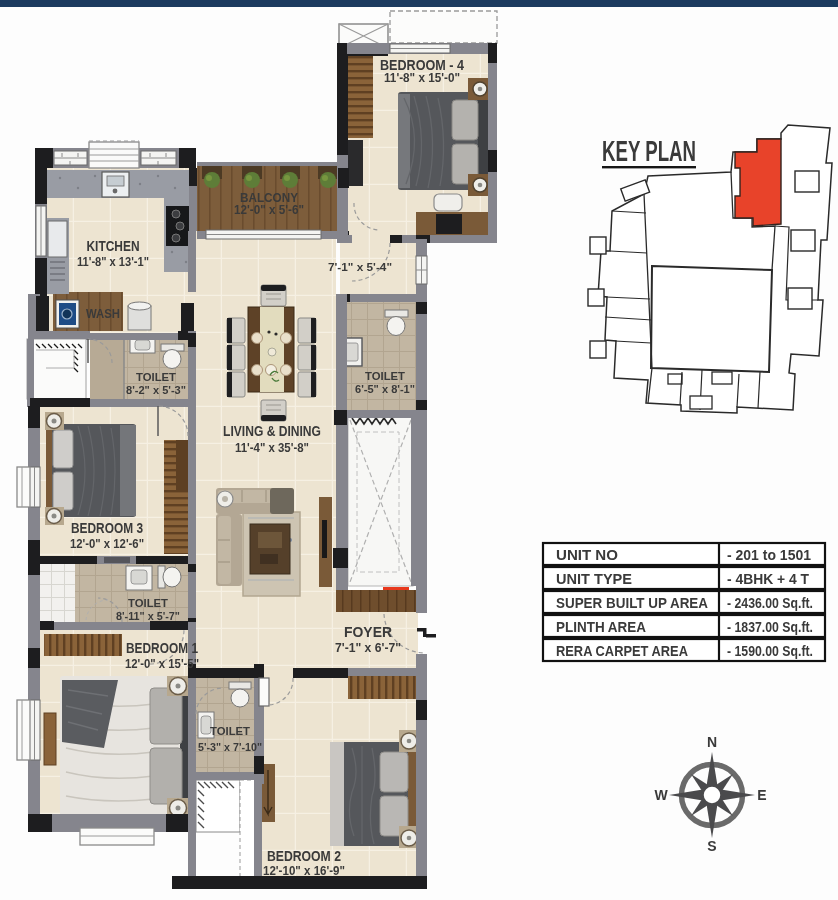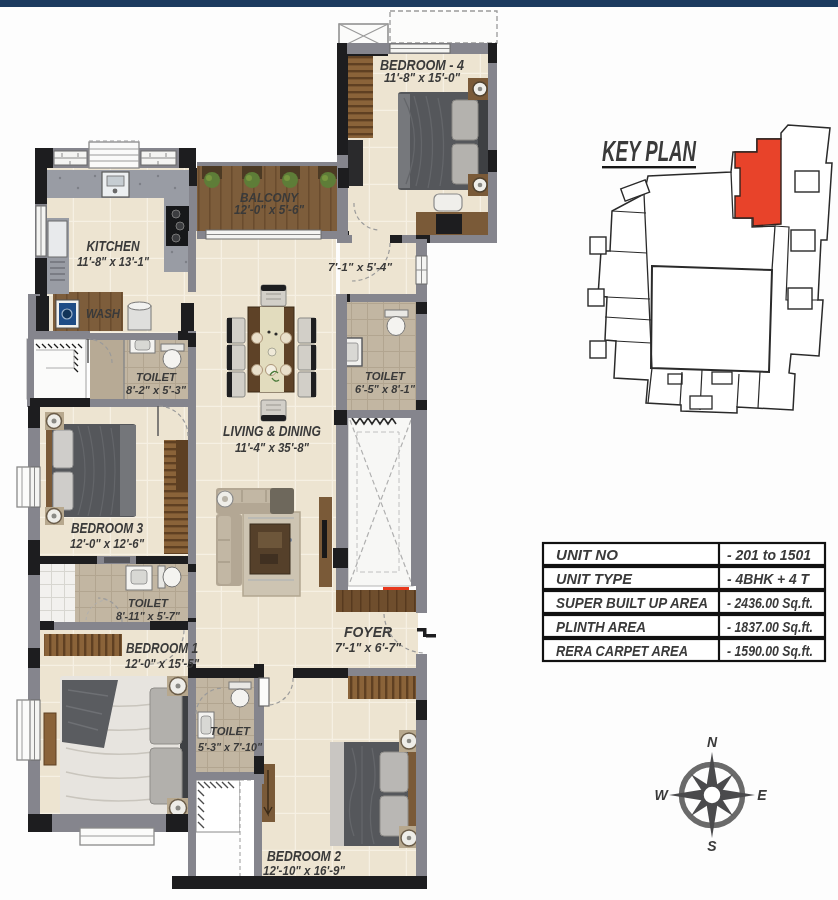--- a/index.html
+++ b/index.html
@@ -1,16 +1,16 @@
 <!DOCTYPE html>
 <html><head>
 <meta charset="utf-8">
 <style>
 html,body{margin:0;padding:0;background:#ffffff;}
-#c{position:relative;width:838px;height:900px;overflow:hidden;font-family:"Liberation Sans",sans-serif;font-style:italic;}
+#c{position:relative;width:838px;height:900px;overflow:hidden;font-family:"Liberation Sans",sans-serif;}
 svg text{font-family:"Liberation Sans",sans-serif;font-weight:bold;fill:#3a3a3a;}
 </style>
 </head>
 <body>
 <div id="c">
 <svg width="838" height="900" viewBox="0 0 838 900">
 <defs>
 <pattern id="tile" width="37" height="37" patternUnits="userSpaceOnUse">
   <rect width="37" height="37" fill="#ede4d1"></rect>
   <path d="M36.5,0 V37 M0,36.5 H37" stroke="#f6f0e3" stroke-width="1.6" fill="none"></path>

